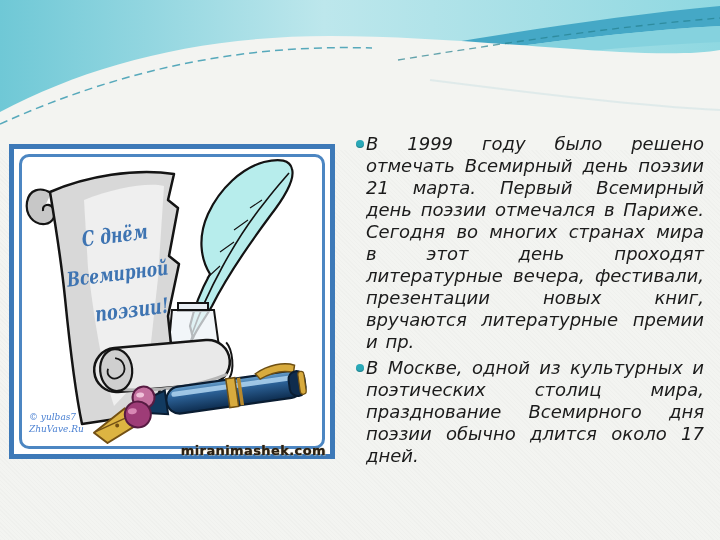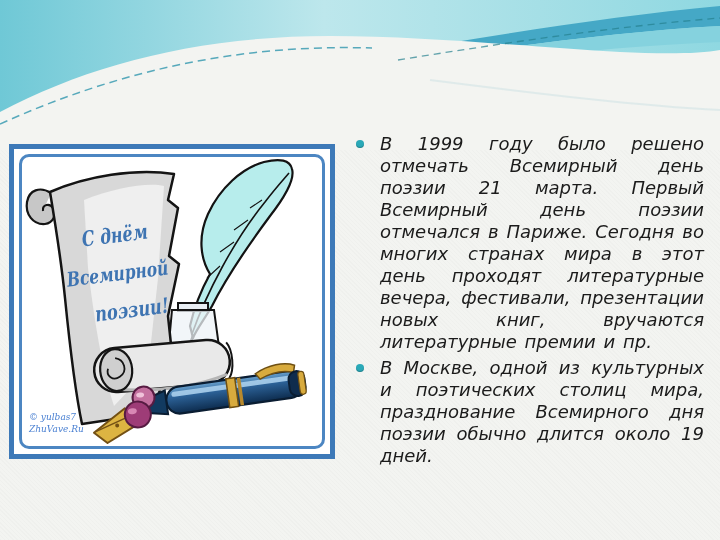--- a/index.html
+++ b/index.html
@@ -24,21 +24,21 @@
     width:100%;height:100%;box-sizing:border-box;background:#ffffff;
     border:3px solid #4c86c2;border-radius:10px;overflow:hidden;
   }
   .clipart{width:100%;height:100%;display:block;}
   .watermark{
     position:absolute;right:4px;bottom:-4px;
     font-size:13px;font-weight:bold;color:#2b2013;letter-spacing:0.4px;
     text-shadow:0 0 1px #6b5a3a,1px 1px 0 rgba(250,230,180,0.4);
   }
   .bullets{position:absolute;left:356px;top:133px;width:348px;margin:0;padding:0;list-style:none;}
-  .bullets li{display:flex;gap:16px;margin:0 0 4px 0;}
+  .bullets li{display:flex;gap:2px;margin:0 0 4px 0;}
   .dot{
     flex:none;width:8px;height:8px;border-radius:50%;background:#2aa9b8;margin-top:7px;
     box-shadow:inset 0 -1px 1px rgba(0,0,0,0.25);
   }
   .btext{
     flex:1;font-size:18px;line-height:22px;font-style:italic;color:#1b1b1b;
     text-align:justify;word-spacing:2px;
   }
 </style>
 </head>
@@ -127,26 +127,27 @@
           <rect x="268" y="225" width="16" height="25" rx="8" fill="#0f2c4d" stroke="#0a1d32" stroke-width="2"></rect>
           <rect x="278" y="226" width="6" height="23" rx="3" fill="#d8ab3e" stroke="#6e4f12" stroke-width="1.2"></rect>
           <path d="M144,226 L124,232 L124,246 L144,250 Z" fill="#123a60" stroke="#0a1d32" stroke-width="2"></path>
           <circle cx="122" cy="230" r="11" fill="#c4709f" stroke="#571b42" stroke-width="2"></circle>
           <circle cx="114" cy="246" r="13" fill="#9e3c77" stroke="#571b42" stroke-width="2"></circle>
           <ellipse cx="119" cy="227" rx="4" ry="2.5" fill="#f0c2da"></ellipse>
           <ellipse cx="109" cy="242" rx="4.5" ry="3" fill="#d887b4"></ellipse>
         </g>
       </svg>
     </div>
+    <div class="watermark">miranimashek.com</div>
   </div>
 
   <ul class="bullets">
     <li>
       <span class="dot"></span>
       <span class="btext">В 1999 году было решено отмечать Всемирный день поэзии 21 марта. Первый Всемирный день поэзии отмечался в Париже. Сегодня во многих странах мира в этот день проходят литературные вечера, фестивали, презентации новых книг, вручаются литературные премии и пр.</span>
     </li>
     <li>
       <span class="dot"></span>
-      <span class="btext">В Москве, одной из культурных и поэтических столиц мира, празднование Всемирного дня поэзии обычно длится около 19 дней.</span>
+      <span class="btext">В Москве, одной из культурных и поэтических столиц мира, празднование Всемирного дня поэзии обычно длится около 17 дней.</span>
     </li>
   </ul>
 
 </div>
 
 </body></html>

